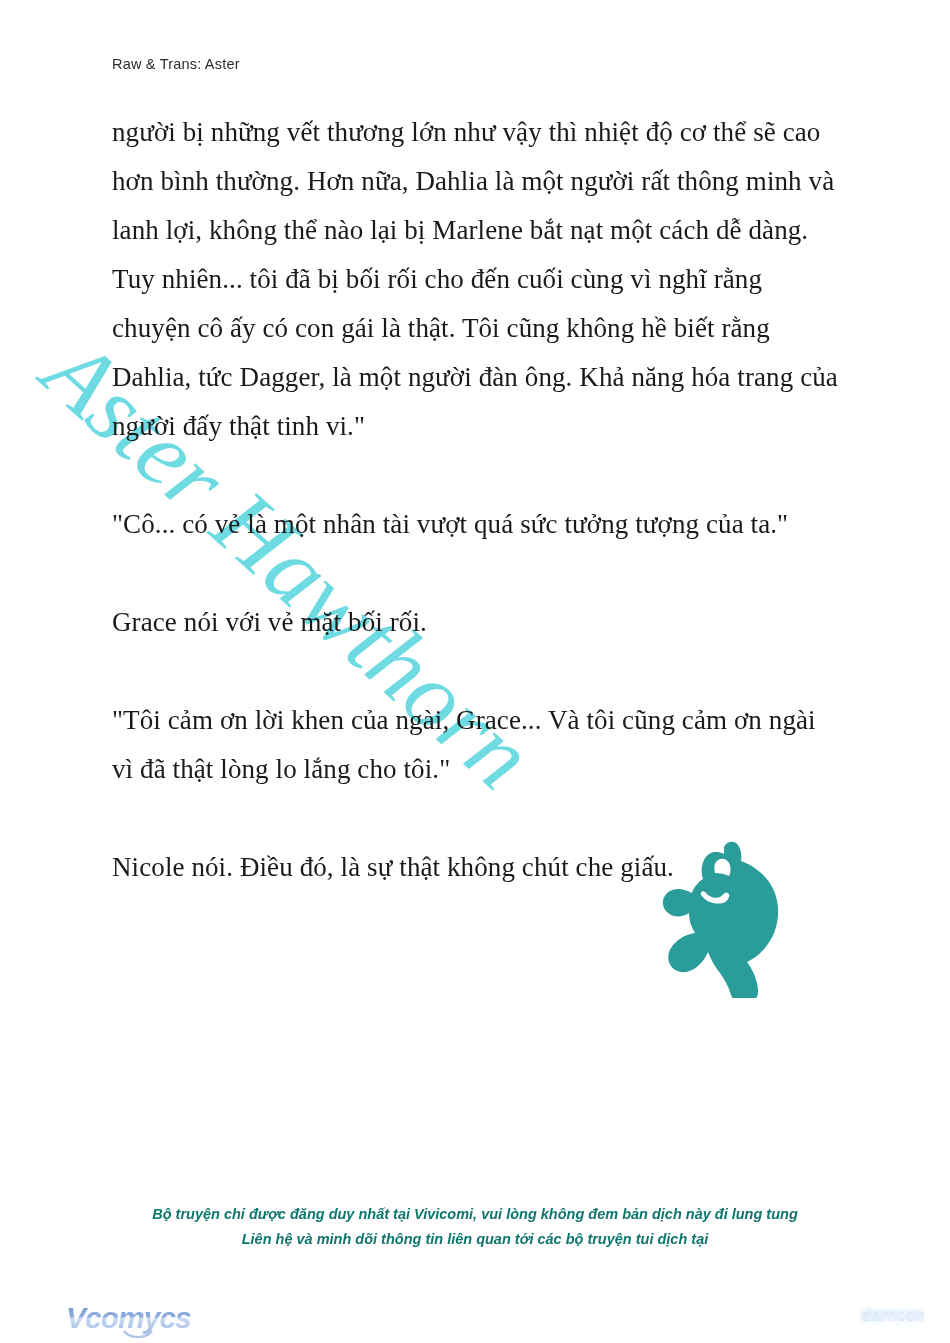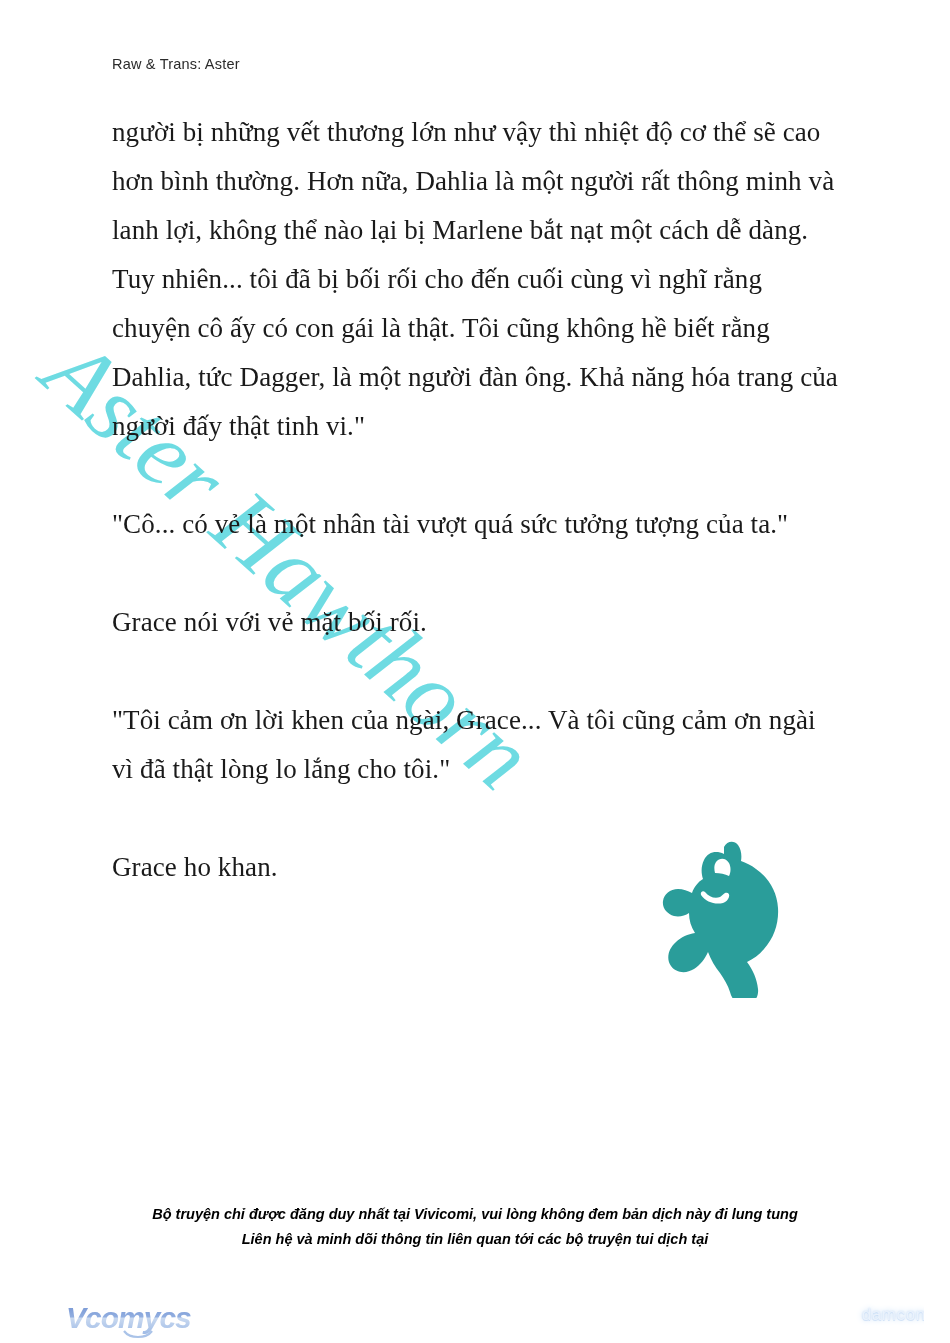--- a/index.html
+++ b/index.html
@@ -92,21 +92,21 @@
     width: 950px;
     text-align: center;
     z-index: 5;
   }
   .notice-line {
     font-family: "Liberation Sans", sans-serif;
     font-style: italic;
     font-weight: bold;
     font-size: 14.5px;
     line-height: 25px;
-    color: #000000;
+    color: #0f766e;
     white-space: nowrap;
   }
 
   
   .bottom-bar {
     position: absolute;
     left: 0;
     top: 1287px;
     width: 950px;
     height: 56px;
@@ -190,21 +190,21 @@
         C 49 42 46 44 47 47
         Z" transform="translate(4,10)"></path>
     </svg>
   </div>
 
   <div class="body-text">
     <p class="para">người bị những vết thương lớn như vậy thì nhiệt độ cơ thể sẽ cao hơn bình thường. Hơn nữa, Dahlia là một người rất thông minh và lanh lợi, không thể nào lại bị Marlene bắt nạt một cách dễ dàng. Tuy nhiên... tôi đã bị bối rối cho đến cuối cùng vì nghĩ rằng chuyện cô ấy có con gái là thật. Tôi cũng không hề biết rằng Dahlia, tức Dagger, là một người đàn ông. Khả năng hóa trang của người đấy thật tinh vi."</p>
     <p class="para">"Cô... có vẻ là một nhân tài vượt quá sức tưởng tượng của ta."</p>
     <p class="para">Grace nói với vẻ mặt bối rối.</p>
     <p class="para">"Tôi cảm ơn lời khen của ngài, Grace... Và tôi cũng cảm ơn ngài vì đã thật lòng lo lắng cho tôi."</p>
-    <p class="para">Grace ho khan.</p>
+    <p class="para">Nicole nói. Điều đó, là sự thật không chút che giấu.</p>
   </div>
 
   <div class="notice">
     <div class="notice-line">Bộ truyện chỉ được đăng duy nhất tại Vivicomi, vui lòng không đem bản dịch này đi lung tung</div>
     <div class="notice-line">Liên hệ và minh dõi thông tin liên quan tới các bộ truyện tui dịch tại</div>
   </div>
 
   <div class="bottom-bar">
 
     <div class="vcomycs">

